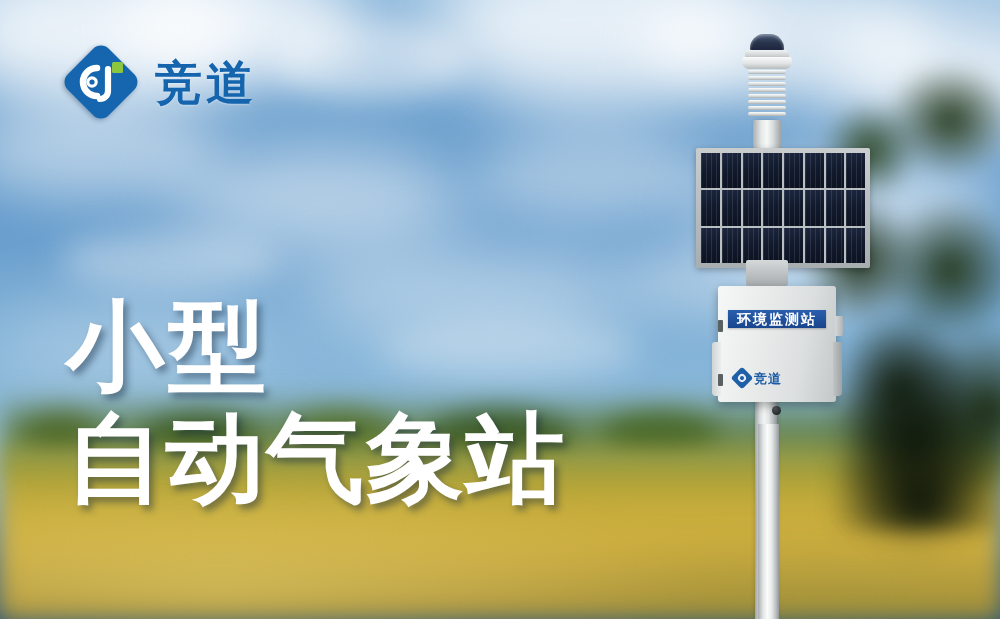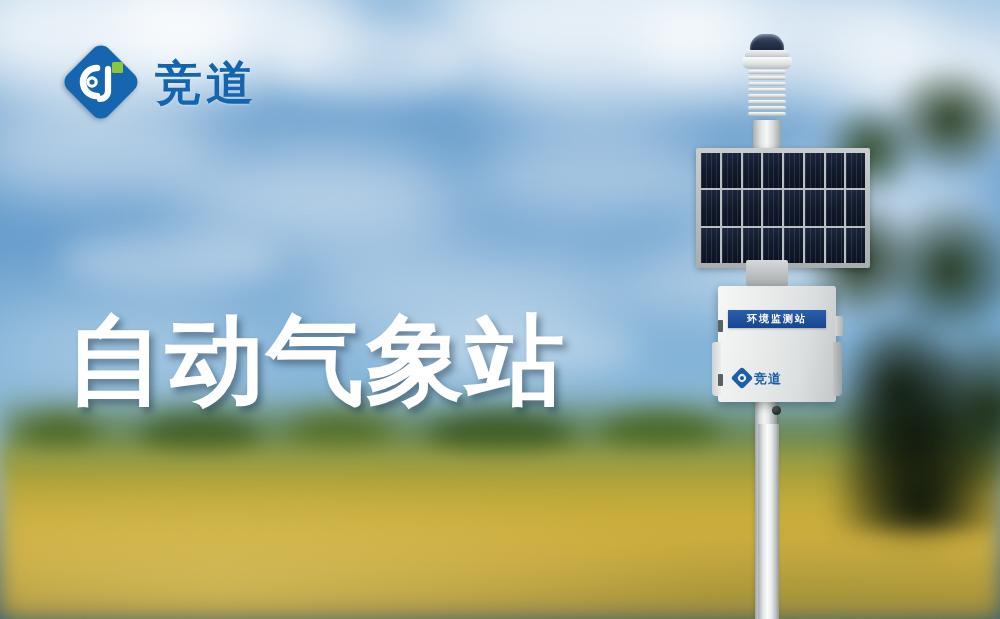--- a/index.html
+++ b/index.html
@@ -153,21 +153,21 @@
     background:linear-gradient(90deg,#d6d9da,#aeb3b5);
   }
   .latch{position:absolute;left:30px;width:5px;height:12px;background:#5a6163;border-radius:1px;}
   .banner{
     position:absolute;left:40px;top:286px;width:98px;height:18px;
     background:linear-gradient(180deg,#2a5fae 0%,#18458c 100%);
     display:flex;align-items:center;justify-content:center;
     box-shadow:0 1px 2px rgba(0,0,0,.25);
   }
   .banner span{
-    color:#fff;font-size:10px;letter-spacing:2px;font-weight:700;line-height:1;
+    color:#fff;font-size:14px;letter-spacing:2px;font-weight:700;line-height:1;
     font-family:Liberation Sans, sans-serif;
   }
   .box-logo{
     position:absolute;left:46px;top:344px;width:86px;height:20px;
     display:flex;align-items:center;gap:4px;
   }
   .box-logo .mk{
     width:16px;height:16px;transform:rotate(45deg);border-radius:3px;
     background:#1e5fa8;position:relative;flex:0 0 auto;
   }
@@ -336,17 +336,18 @@
           <path d="M 7 -13 L 7 9 A 8 8 0 0 1 -1 17" fill="none" stroke="#ffffff" stroke-width="6.2" stroke-linecap="round"></path>
 
           <rect x="11" y="-20" width="11" height="11" rx="1.5" fill="#8cc63f"></rect>
         </g>
       </svg>
     </div>
     <div class="brand-name">竞道</div>
   </div>
 
   <div class="headline">
+    <div class="l1">小型</div>
     <div class="l2">自动气象站</div>
   </div>
 
 
 </div>
 
 </body></html>

